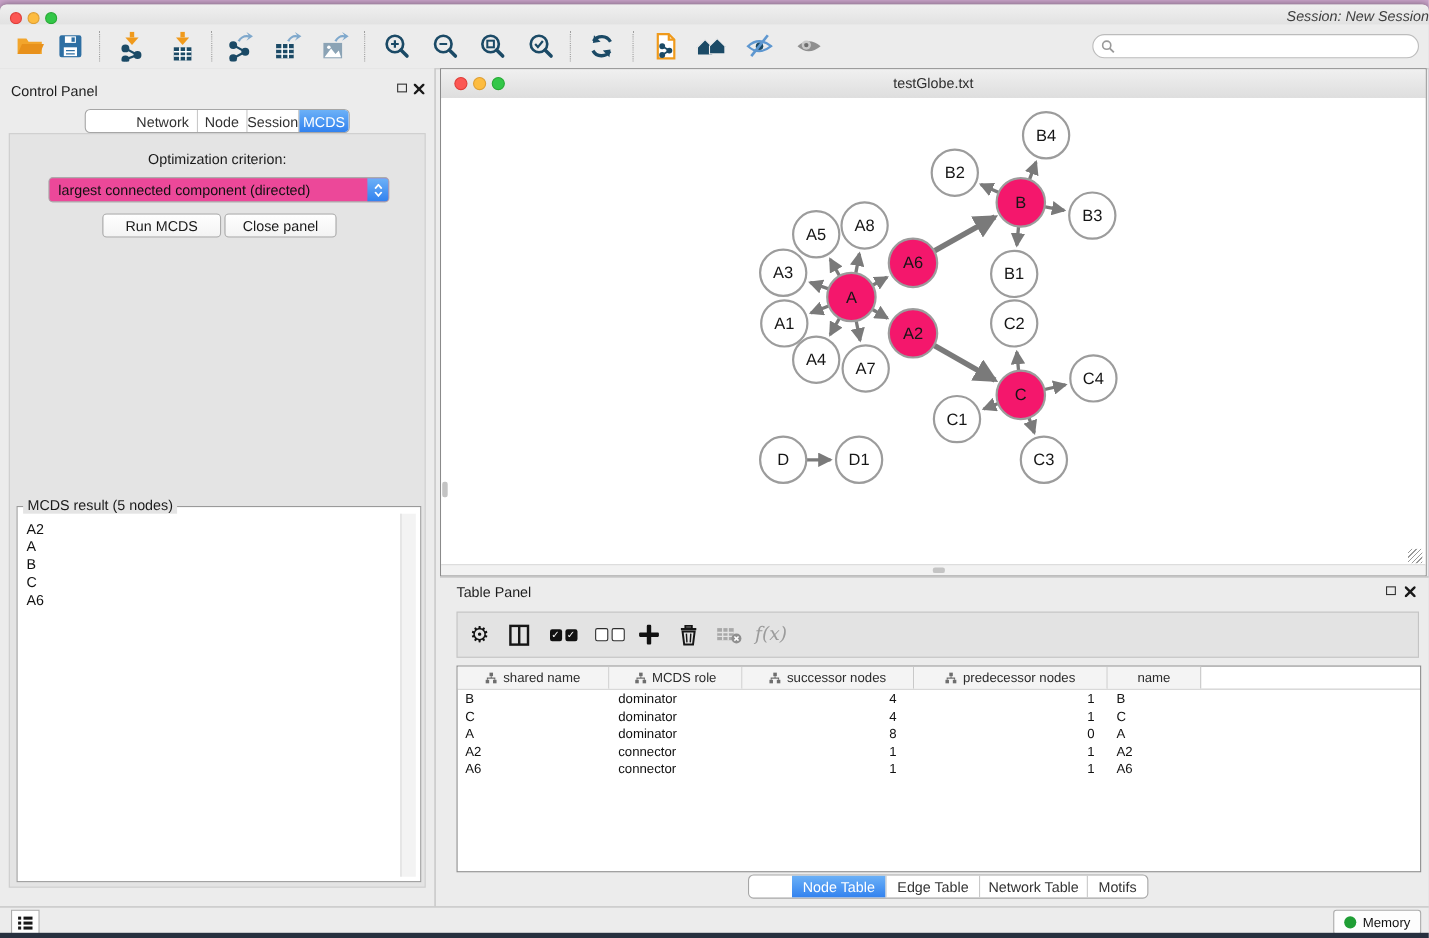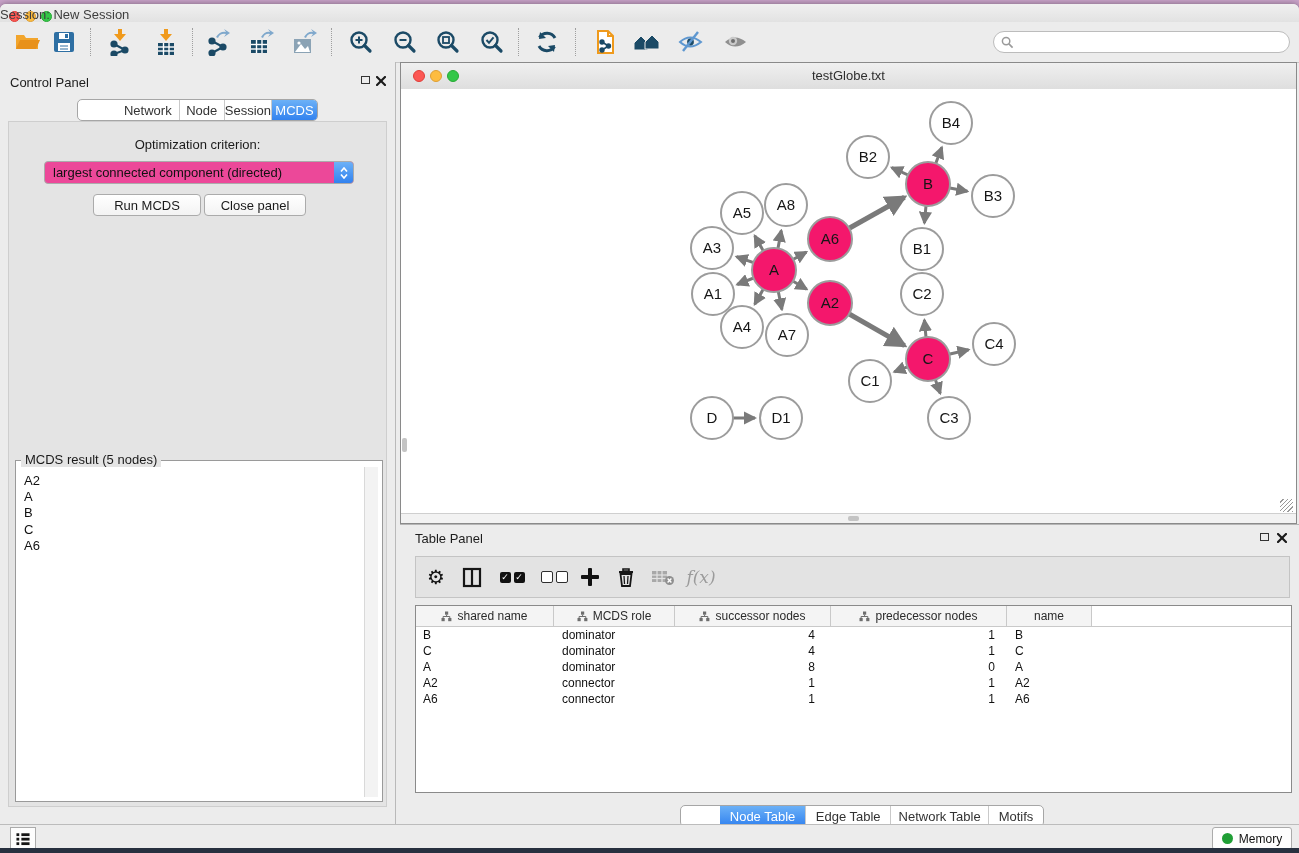--- a/index.html
+++ b/index.html
@@ -6,21 +6,21 @@
   body{font-family:"Liberation Sans","DejaVu Sans",sans-serif;-webkit-font-smoothing:antialiased;}
   .screen{position:relative;width:1299px;height:853px;overflow:hidden;background:#c9a3c9;}
   .desktop-bottom{position:absolute;left:0;top:848px;width:1299px;height:5px;background:#27303f;}
   .app{position:absolute;left:0;top:4px;width:1299px;height:844px;background:#ececec;border-radius:6px 6px 0 0;box-shadow:0 0 6px rgba(0,0,0,.4);}
   
   .titlebar{position:absolute;left:0;top:0;width:100%;height:18px;background:linear-gradient(#f0f0f0,#e2e2e2);border-radius:6px 6px 0 0;border-bottom:1px solid #cfcfcf;}
   .tl{position:absolute;top:7px;width:11px;height:11px;border-radius:50%;}
   .tl.red{left:9px;background:#fc5753;border:1px solid #df3e39;box-sizing:border-box;}
   .tl.yellow{left:25px;background:#fdbc40;border:1px solid #de9f34;box-sizing:border-box;}
   .tl.green{left:41px;background:#33c748;border:1px solid #27aa35;box-sizing:border-box;}
-  .win-title{position:absolute;left:0;right:0;top:3px;text-align:left;font-size:13px;color:#3e3e3e;}
+  .win-title{position:absolute;left:0;right:0;top:3px;text-align:right;font-size:13px;color:#3e3e3e;font-style:italic;}
   
   .toolbar{position:absolute;left:0;top:18px;width:100%;height:40px;background:#ececec;border-bottom:1px solid #c6c6c6;}
   .tbtn{position:absolute;top:5px;width:32px;height:30px;display:flex;align-items:center;justify-content:center;}
   .tsep{position:absolute;top:6px;height:28px;border-left:1px dotted #9f9f9f;}
   .searchbox{position:absolute;left:993px;top:9px;width:295px;height:20px;background:#fff;border:1px solid #bcbcbc;border-radius:11px;display:flex;align-items:center;}
   .searchbox svg{margin-left:7px;}
   .searchbox input{border:none;outline:none;flex:1;height:16px;font-size:12px;background:transparent;margin-left:4px;}
   
   .control-panel{position:absolute;left:0;top:58px;width:396px;height:762px;background:#ececec;border-right:1px solid #b9b9b9;box-sizing:border-box;}
   .cp-title{position:absolute;left:10px;top:13px;font-size:13px;color:#1d1d1d;}
@@ -72,21 +72,21 @@
   .thead{display:flex;height:20px;border-bottom:1px solid #c9c9c9;}
   .th{background:#f4f4f4;border-right:1px solid #c9c9c9;display:flex;align-items:center;justify-content:center;gap:5px;font-size:12px;color:#2b2b2b;box-sizing:border-box;}
   .trow{display:flex;height:16px;align-items:center;}
   .td{font-size:12px;color:#111;box-sizing:border-box;white-space:nowrap;}
   .c0{width:138px;padding-left:7px;}
   .c1{width:121px;padding-left:8px;}
   .c2{width:156px;text-align:right;padding-right:16px;}
   .c3{width:176px;text-align:right;padding-right:12px;}
   .c4{width:85px;padding-left:8px;}
   .th.c0,.th.c1,.th.c2,.th.c3,.th.c4{padding:0;text-align:center;}
-  .tp-tabs{left:280px;top:280px;}
+  .tp-tabs{left:280px;top:270px;}
   
   .statusbar{position:absolute;left:0;top:820px;width:1299px;height:28px;background:#ececec;border-top:1px solid #bcbcbc;box-sizing:border-box;}
   .sb-left-btn{position:absolute;left:10px;top:2px;width:26px;height:23px;background:#fdfdfd;border:1px solid #ababab;display:flex;align-items:center;justify-content:center;box-sizing:border-box;}
   .memory-btn{position:absolute;left:1212px;top:2px;width:80px;height:23px;background:#fdfdfd;border:1px solid #ababab;border-radius:3px;display:flex;align-items:center;justify-content:center;gap:6px;font-size:12px;color:#111;box-sizing:border-box;}
   .memdot{width:11px;height:11px;border-radius:50%;background:#1f9e35;}
 </style>
 </head>
 <body>
 
 <div class="screen">

